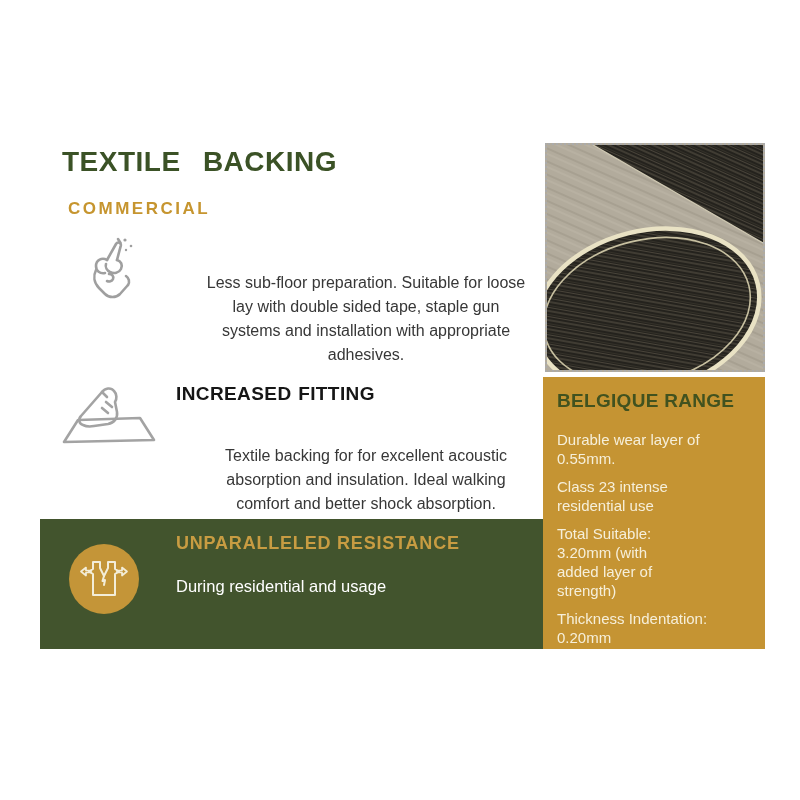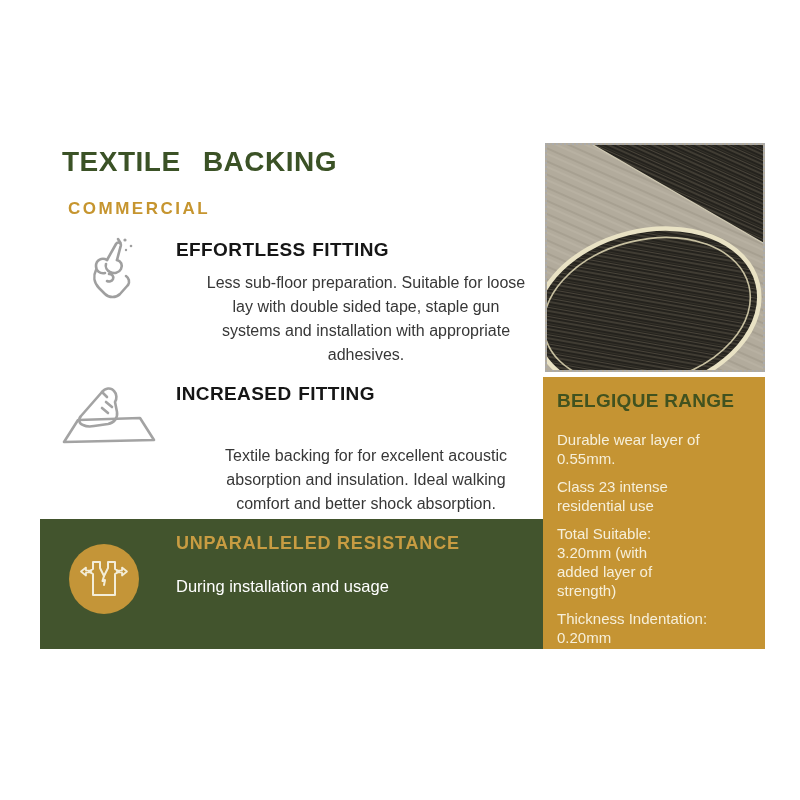--- a/index.html
+++ b/index.html
@@ -52,21 +52,20 @@
         <path d="M11 36 c-3 6 -2 13 3 18 l6 6 c4 4 11 4 15 0 l8 -9"></path>
         <path d="M43 51 c2 -3 1 -7 -2 -9"></path>
       </g>
       <g fill="#9f9f9f">
         <circle cx="40" cy="6" r="1.6"></circle>
         <circle cx="46" cy="12" r="1.3"></circle>
         <circle cx="41" cy="16" r="1.2"></circle>
       </g>
     </svg>
   </span>
-  <div class="feat-heading fh1">EFFORTLESS FITTING</div>
   <div class="feat-body fb1">Less sub-floor preparation. Suitable for loose
 lay with double sided tape, staple gun
 systems and installation with appropriate
 adhesives.</div>
 
   <span class="icon-wrap icon-shoe">
     <svg width="94" height="66" viewBox="0 0 94 66">
       <g fill="none" stroke="#a3a3a3" stroke-width="2.6" stroke-linecap="round" stroke-linejoin="round">
         <polygon points="16,42 78,40 92,62 2,64"></polygon>
         <path d="M21 47 c-4 -1 -5 -6 -2 -9 L40 14 c3 -4 9 -5 12 -1 3 3 3 8 1 11 l2 10 c1 6 -3 11 -9 12 l-14 2 c-5 1 -9 0 -11 -1 z"></path>
@@ -88,21 +87,21 @@
           <path d="M15 9 L22 9 L22 15 L26 23 L30 15 L30 9 L37 9 L37 16 L41 18.5 L37 21 L37 42 L15 42 L15 21 L11 18.5 L15 16 Z"></path>
           <path d="M26 23 L24.5 28 L27 27 L26 32"></path>
         </g>
         <g fill="none" stroke="#f3edd8" stroke-width="1.7" stroke-linejoin="round">
           <path d="M13 17.5 L8 17.5 L8 14.5 L3 18.5 L8 22.5 L8 19.5 L13 19.5 Z"></path>
           <path d="M39 17.5 L44 17.5 L44 14.5 L49 18.5 L44 22.5 L44 19.5 L39 19.5 Z"></path>
         </g>
       </svg>
     </span>
     <div class="banner-heading">UNPARALLELED RESISTANCE</div>
-    <div class="banner-line1">During installation and usage</div>
+    <div class="banner-line1">During residential and usage</div>
   </div>
 
   <div class="figure">
     <svg width="216" height="225" viewBox="0 0 216 225">
       <defs>
         <pattern id="wd" width="9" height="9" patternUnits="userSpaceOnUse" patternTransform="rotate(24)">
           <rect width="9" height="9" fill="#24221d"></rect>
           <line x1="0" y1="2" x2="9" y2="2" stroke="#565044" stroke-width="1.1"></line>
           <line x1="0" y1="5.5" x2="9" y2="5.5" stroke="#39352c" stroke-width="0.8"></line>
           <line x1="0" y1="7.5" x2="9" y2="7.5" stroke="#6e6757" stroke-width="0.5"></line>

